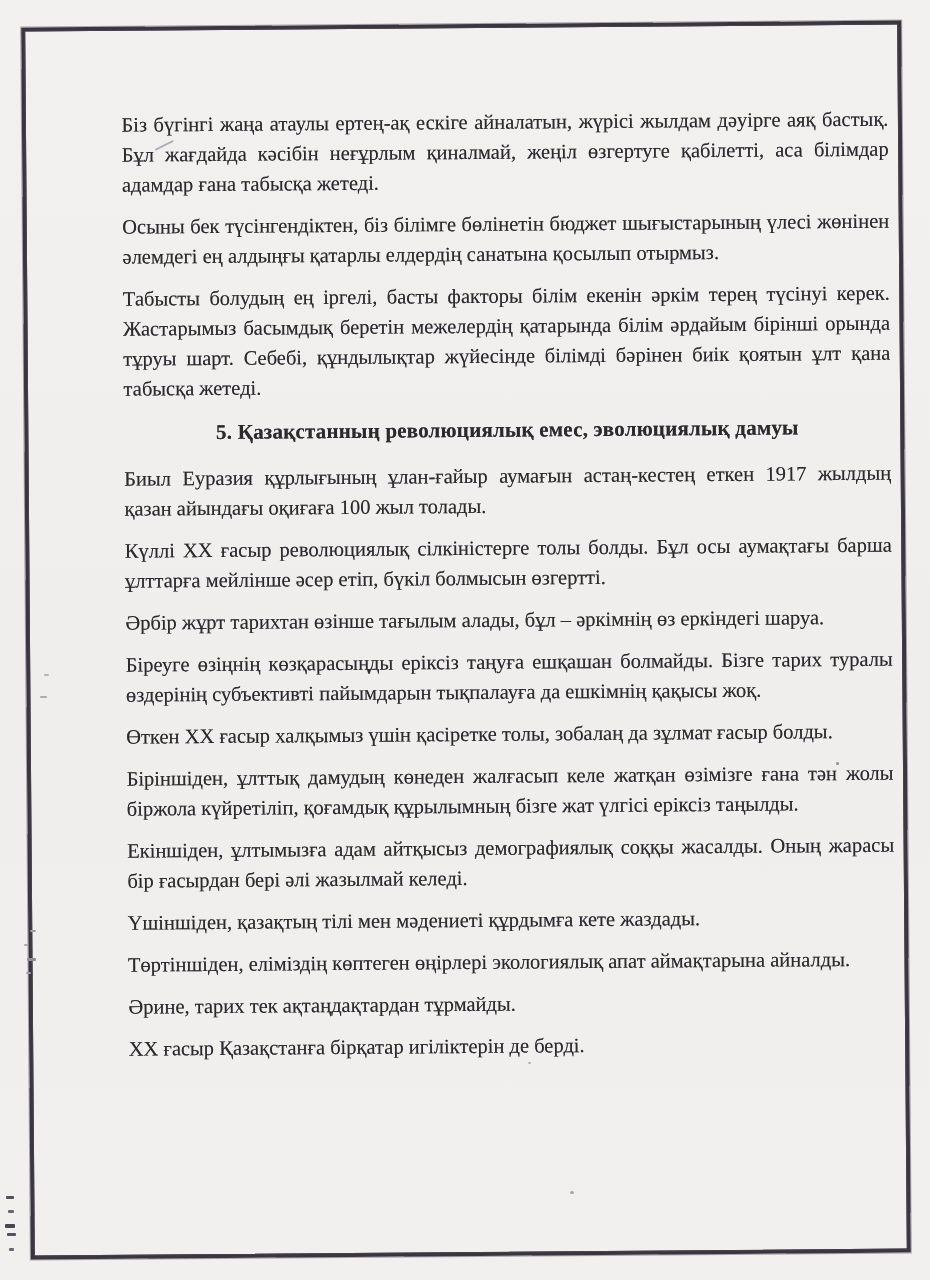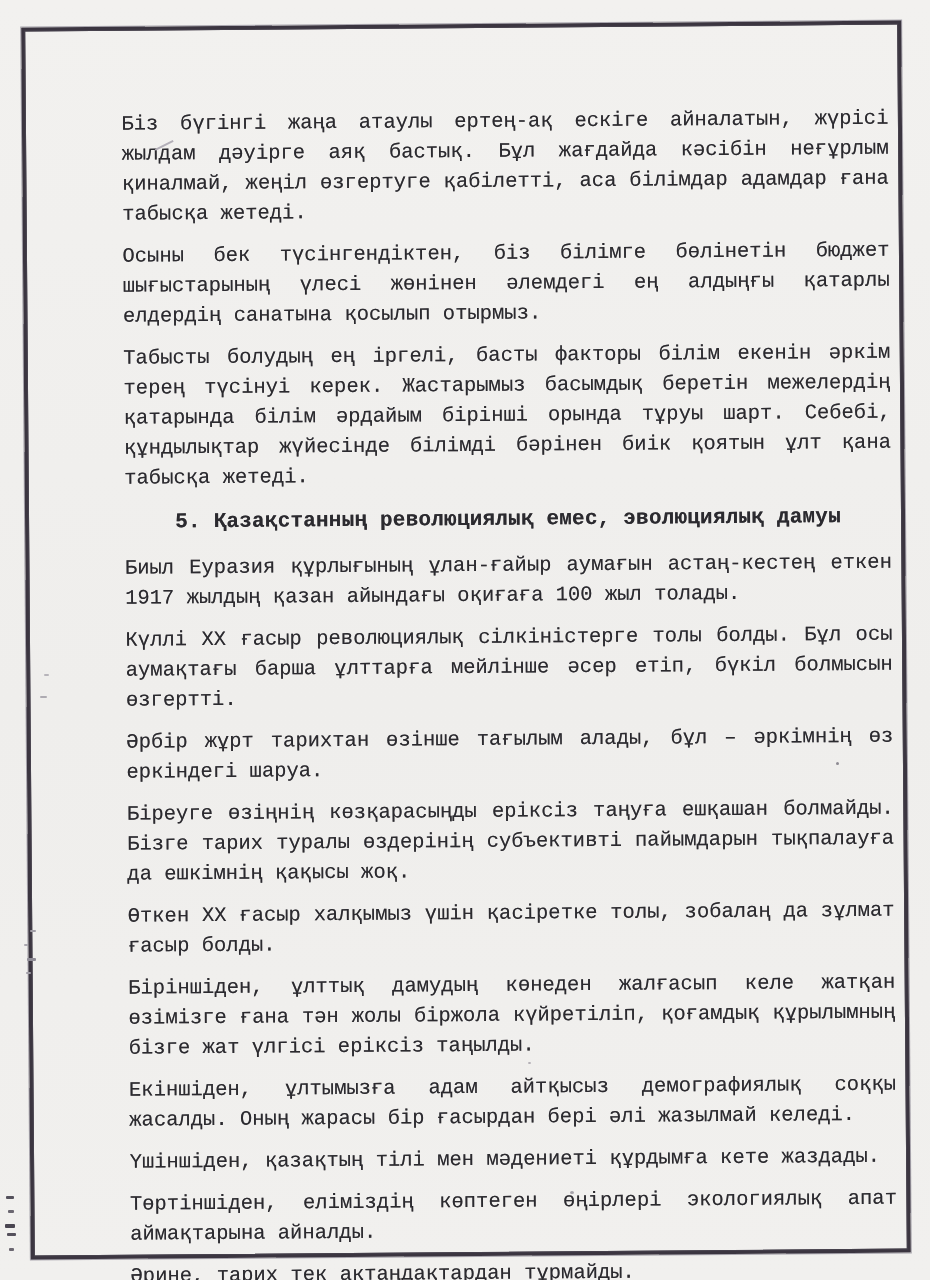--- a/index.html
+++ b/index.html
@@ -2,21 +2,21 @@
 <html><head>
 <meta charset="utf-8">
 <style>
   html, body { margin: 0; padding: 0; }
   .sheet {
     position: relative;
     width: 930px;
     height: 1280px;
     background: linear-gradient(180deg, #f2f1ef 0%, #efeeec 55%, #f1f0ee 100%);
     overflow: hidden;
-    font-family: Liberation Mono, monospace;
+    font-family: Liberation Serif, serif;
   }
   .frame-rotator {
     position: absolute;
     left: 26px;
     top: 24px;
     width: 880px;
     height: 1232px;
     transform: rotate(-0.45deg);
     transform-origin: center center;
   }

